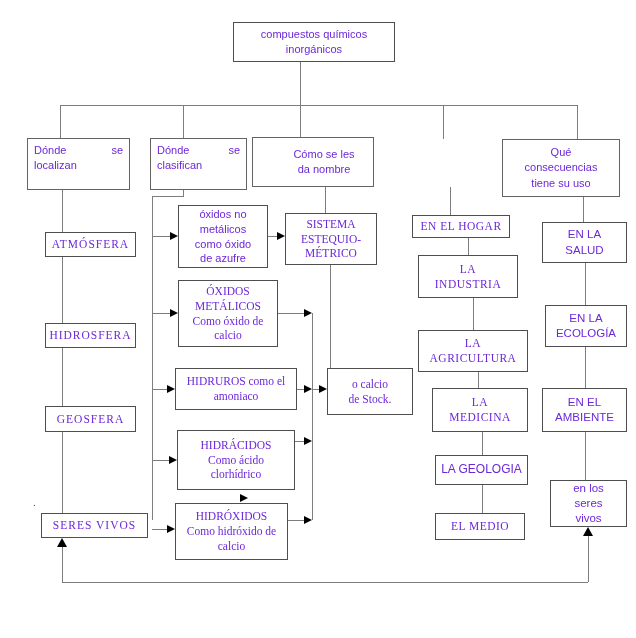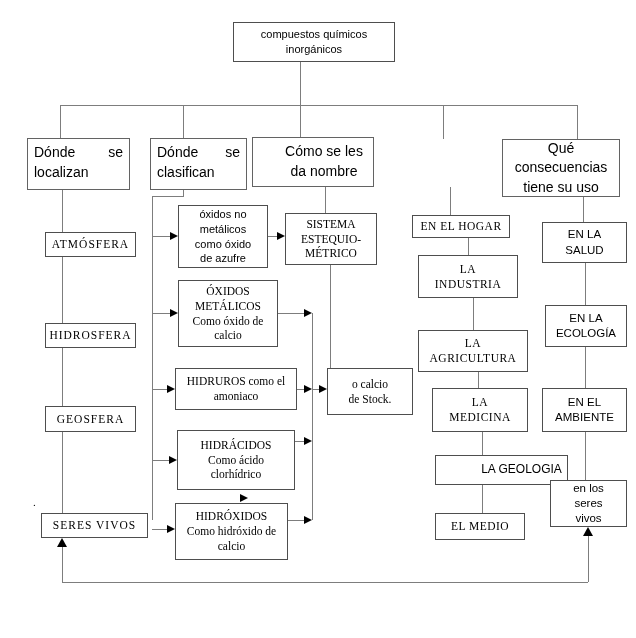--- a/index.html
+++ b/index.html
@@ -1,25 +1,25 @@
 <!DOCTYPE html>
 <html><head>
 <meta charset="utf-8">
 <style>
   html,body{margin:0;padding:0;background:#ffffff;}
   #canvas{position:relative;width:636px;height:638px;background:#ffffff;overflow:hidden;
-          font-family:"Liberation Sans",sans-serif;color:#000000;}
+          font-family:"Liberation Sans",sans-serif;color:#6d28d9;}
   .bx{position:absolute;background:#ffffff;border:1px solid #4e4e4e;z-index:2;
       display:flex;align-items:center;justify-content:center;text-align:center;
       white-space:pre-line;box-sizing:content-box;}
   .sans{font-family:"Liberation Sans",sans-serif;font-size:11px;line-height:1.32;}
   .serif{font-family:"Liberation Serif",serif;font-size:11.5px;line-height:1.3;}
   .caps{letter-spacing:1px;margin-left:18px;}
   .caps2{letter-spacing:0.5px;}
-  .hdr{font-family:"Liberation Sans",sans-serif;font-size:14px;line-height:1.4;border-color:#636363;}
+  .hdr{font-family:"Liberation Sans",sans-serif;font-size:11px;line-height:1.4;border-color:#636363;}
   .just{display:block;text-align:justify;padding:4px 6px;white-space:normal;}
   .vl{position:absolute;width:1px;background:#7d7d7d;z-index:1;}
   .hl{position:absolute;height:1px;background:#7d7d7d;z-index:1;}
   .ar{position:absolute;width:0;height:0;border-top:4px solid transparent;
       border-bottom:4px solid transparent;border-left:8px solid #000;z-index:3;}
   .au{position:absolute;width:0;height:0;border-left:5px solid transparent;
       border-right:5px solid transparent;border-bottom:9px solid #000;z-index:3;}
   .dot{position:absolute;font-family:"Liberation Serif",serif;font-size:11px;z-index:2;}
 </style>
 </head>
@@ -112,21 +112,21 @@
   <div class="vl" style="left:468px;top:238px;height:17px;"></div>
   <div class="bx serif caps2" style="left:418px;top:255px;width:98px;height:41px;">LA
 INDUSTRIA</div>
   <div class="vl" style="left:473px;top:298px;height:32px;"></div>
   <div class="bx serif caps2" style="left:418px;top:330px;width:108px;height:40px;">LA
 AGRICULTURA</div>
   <div class="vl" style="left:478px;top:372px;height:16px;"></div>
   <div class="bx serif caps2" style="left:432px;top:388px;width:94px;height:42px;">LA
 MEDICINA</div>
   <div class="vl" style="left:482px;top:432px;height:23px;"></div>
-  <div class="bx sans" style="left:435px;top:455px;width:91px;height:28px;font-size:12px;padding-left:40px;">LA GEOLOGIA</div>
+  <div class="bx sans" style="left:435px;top:455px;width:91px;height:28px;font-size:12px;">LA GEOLOGIA</div>
   <div class="vl" style="left:482px;top:485px;height:28px;"></div>
   <div class="bx serif caps2" style="left:435px;top:513px;width:88px;height:25px;">EL MEDIO</div>
 
   <div class="vl" style="left:583px;top:197px;height:25px;"></div>
   <div class="bx sans" style="left:542px;top:222px;width:83px;height:39px;font-size:11.5px;">EN LA
 SALUD</div>
   <div class="vl" style="left:585px;top:263px;height:42px;"></div>
   <div class="bx sans" style="left:545px;top:305px;width:80px;height:40px;font-size:11.5px;">EN LA
 ECOLOGÍA</div>
   <div class="vl" style="left:585px;top:347px;height:41px;"></div>

